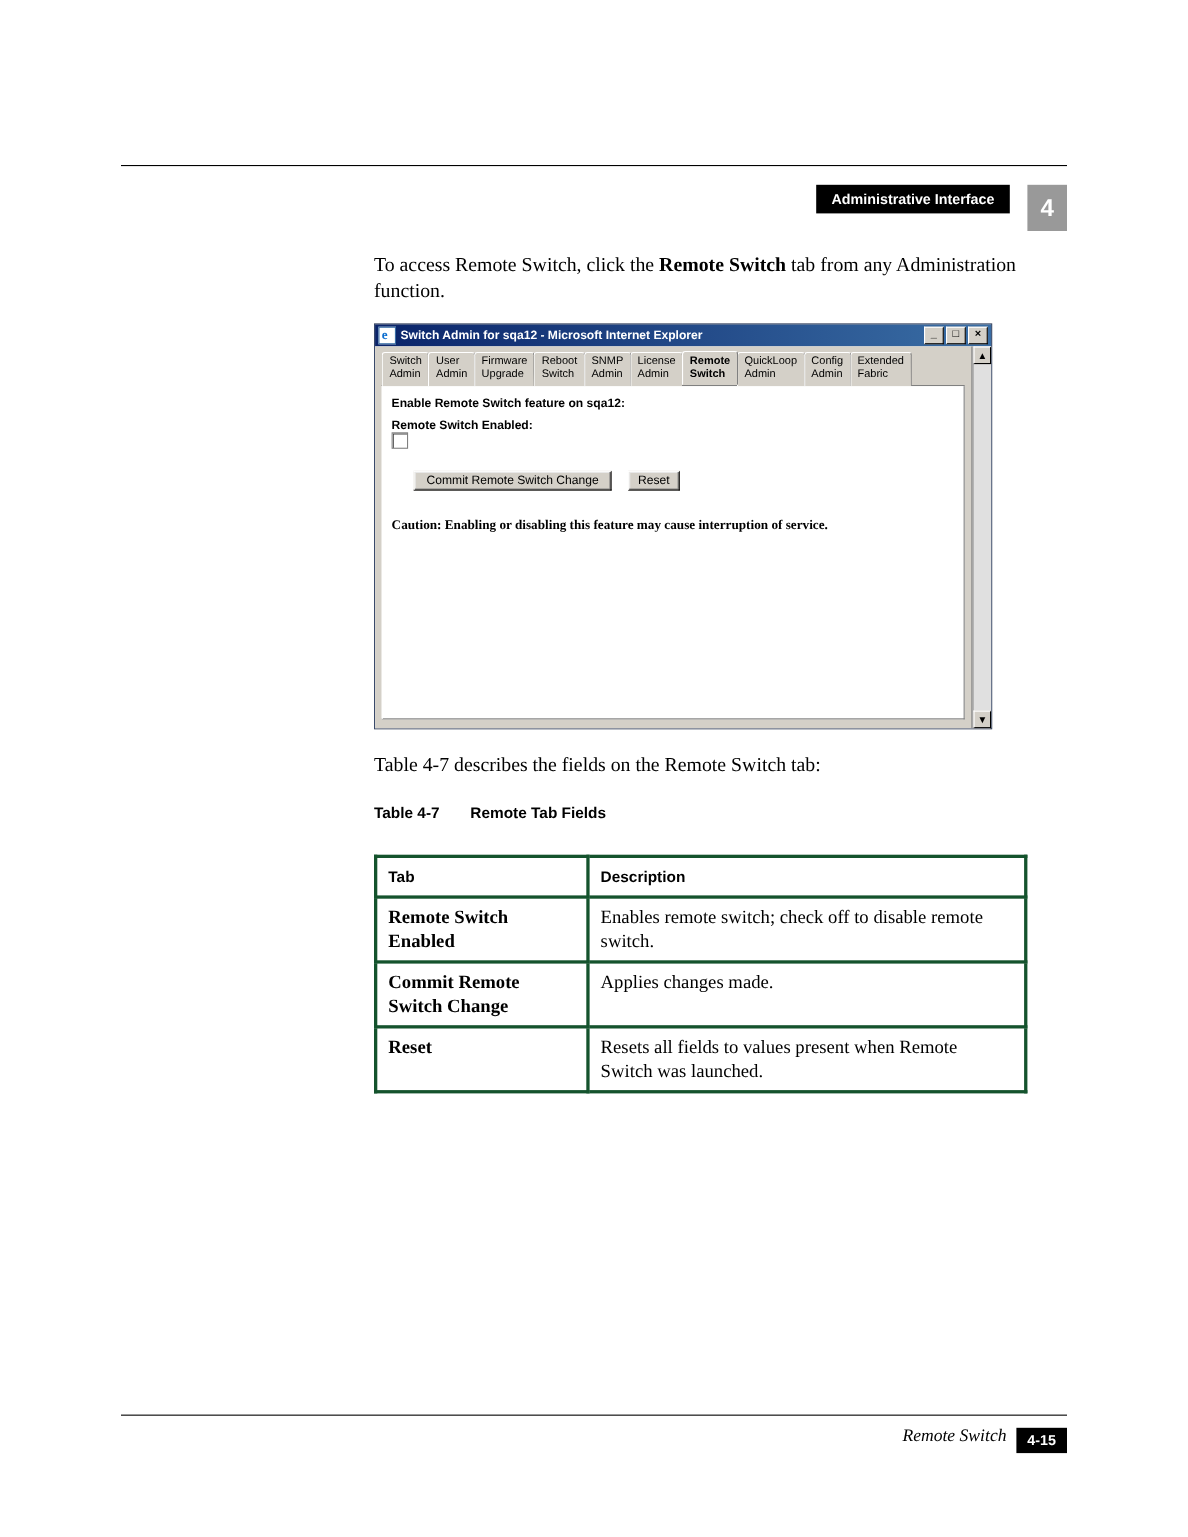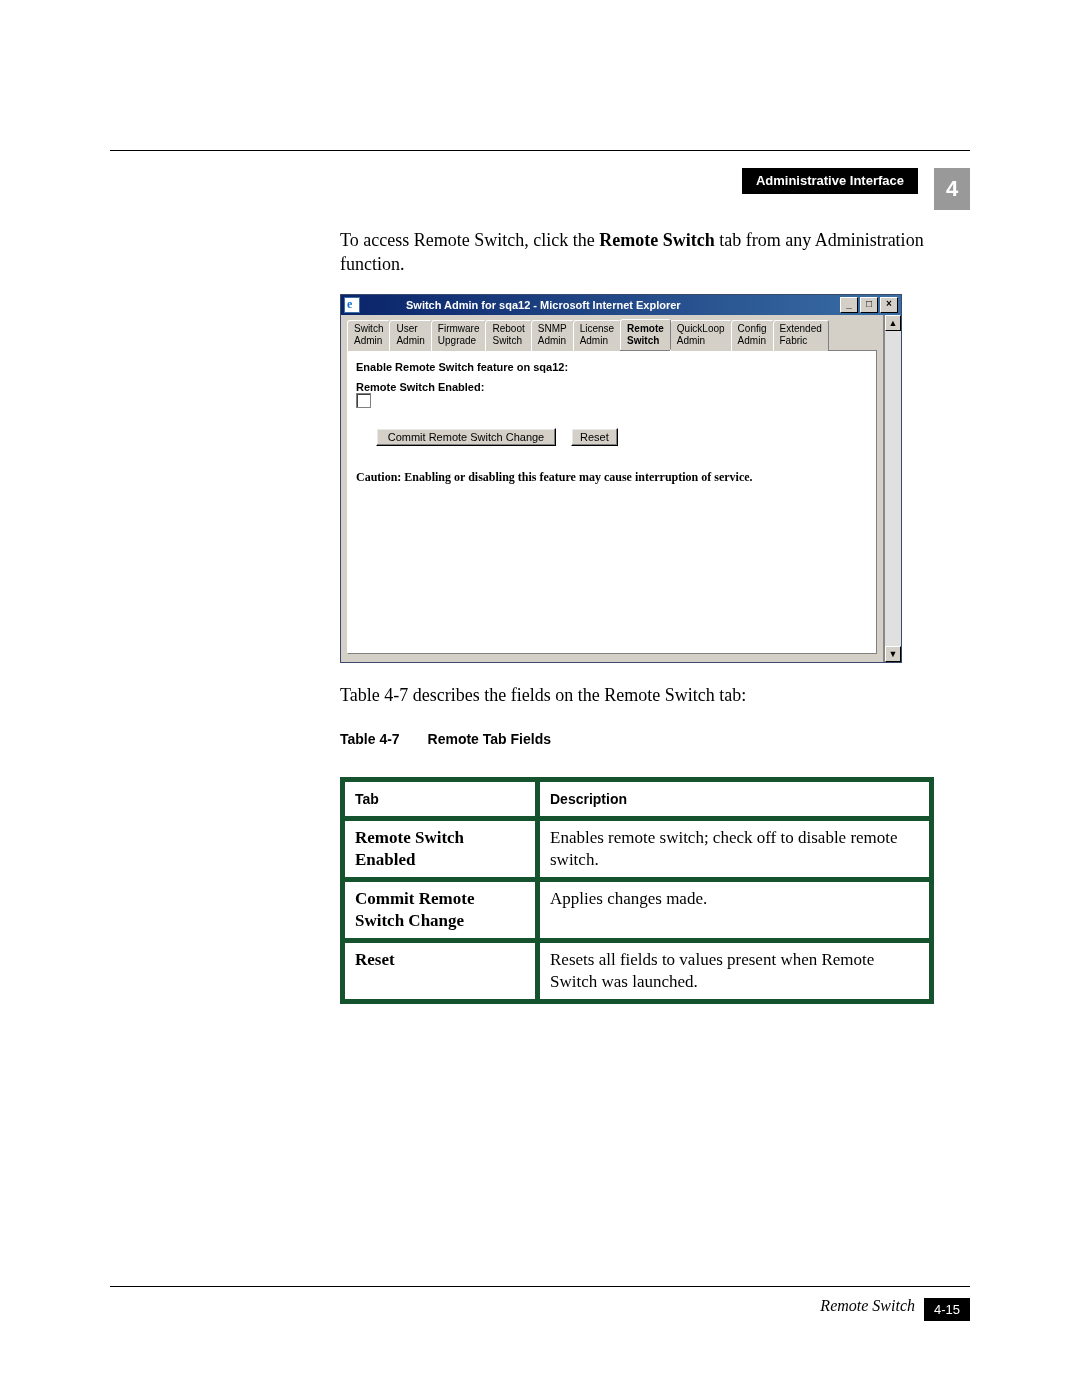--- a/index.html
+++ b/index.html
@@ -72,21 +72,20 @@
     margin-bottom: 20px;
   }
   .ie-titlebar {
     background: linear-gradient(to right, #0a246a, #3a6ea5);
     color: #fff;
     display: flex;
     align-items: center;
     height: 20px;
     padding: 0 3px;
     font-weight: bold;
-    gap: 42px;
   }
   .ie-titlebar .ie-icon {
     width: 14px; height: 14px;
     background: #fff;
     border: 1px solid #3a6ea5;
     margin-right: 4px;
     position: relative;
   }
   .ie-titlebar .ie-icon::after {
     content: "e";
@@ -229,21 +228,21 @@
     margin: 0 0 24px 0;
   }
 
   .fields-table {
     border-collapse: collapse;
     width: 100%;
     font-size: 17px;
     line-height: 22px;
   }
   .fields-table th, .fields-table td {
-    border: 5px solid #14532d;
+    border: 3px solid #14532d;
     padding: 6px 10px;
     vertical-align: top;
     text-align: left;
   }
   .fields-table th {
     font-family: Arial, Helvetica, sans-serif;
     font-weight: bold;
     font-size: 14px;
   }
   .fields-table td.k {
@@ -267,21 +266,21 @@
     font-style: italic;
     font-size: 16px;
   }
   .footer-page-badge {
     position: absolute;
     right: 110px;
     bottom: 76px;
     background: #000;
     color: #fff;
     font-family: Arial, Helvetica, sans-serif;
-    font-weight: normal;
+    font-weight: bold;
     font-size: 13px;
     padding: 4px 10px;
   }
 </style>
 </head>
 <body>
 
 <div class="page">
 
   <div class="hr-top"></div>

